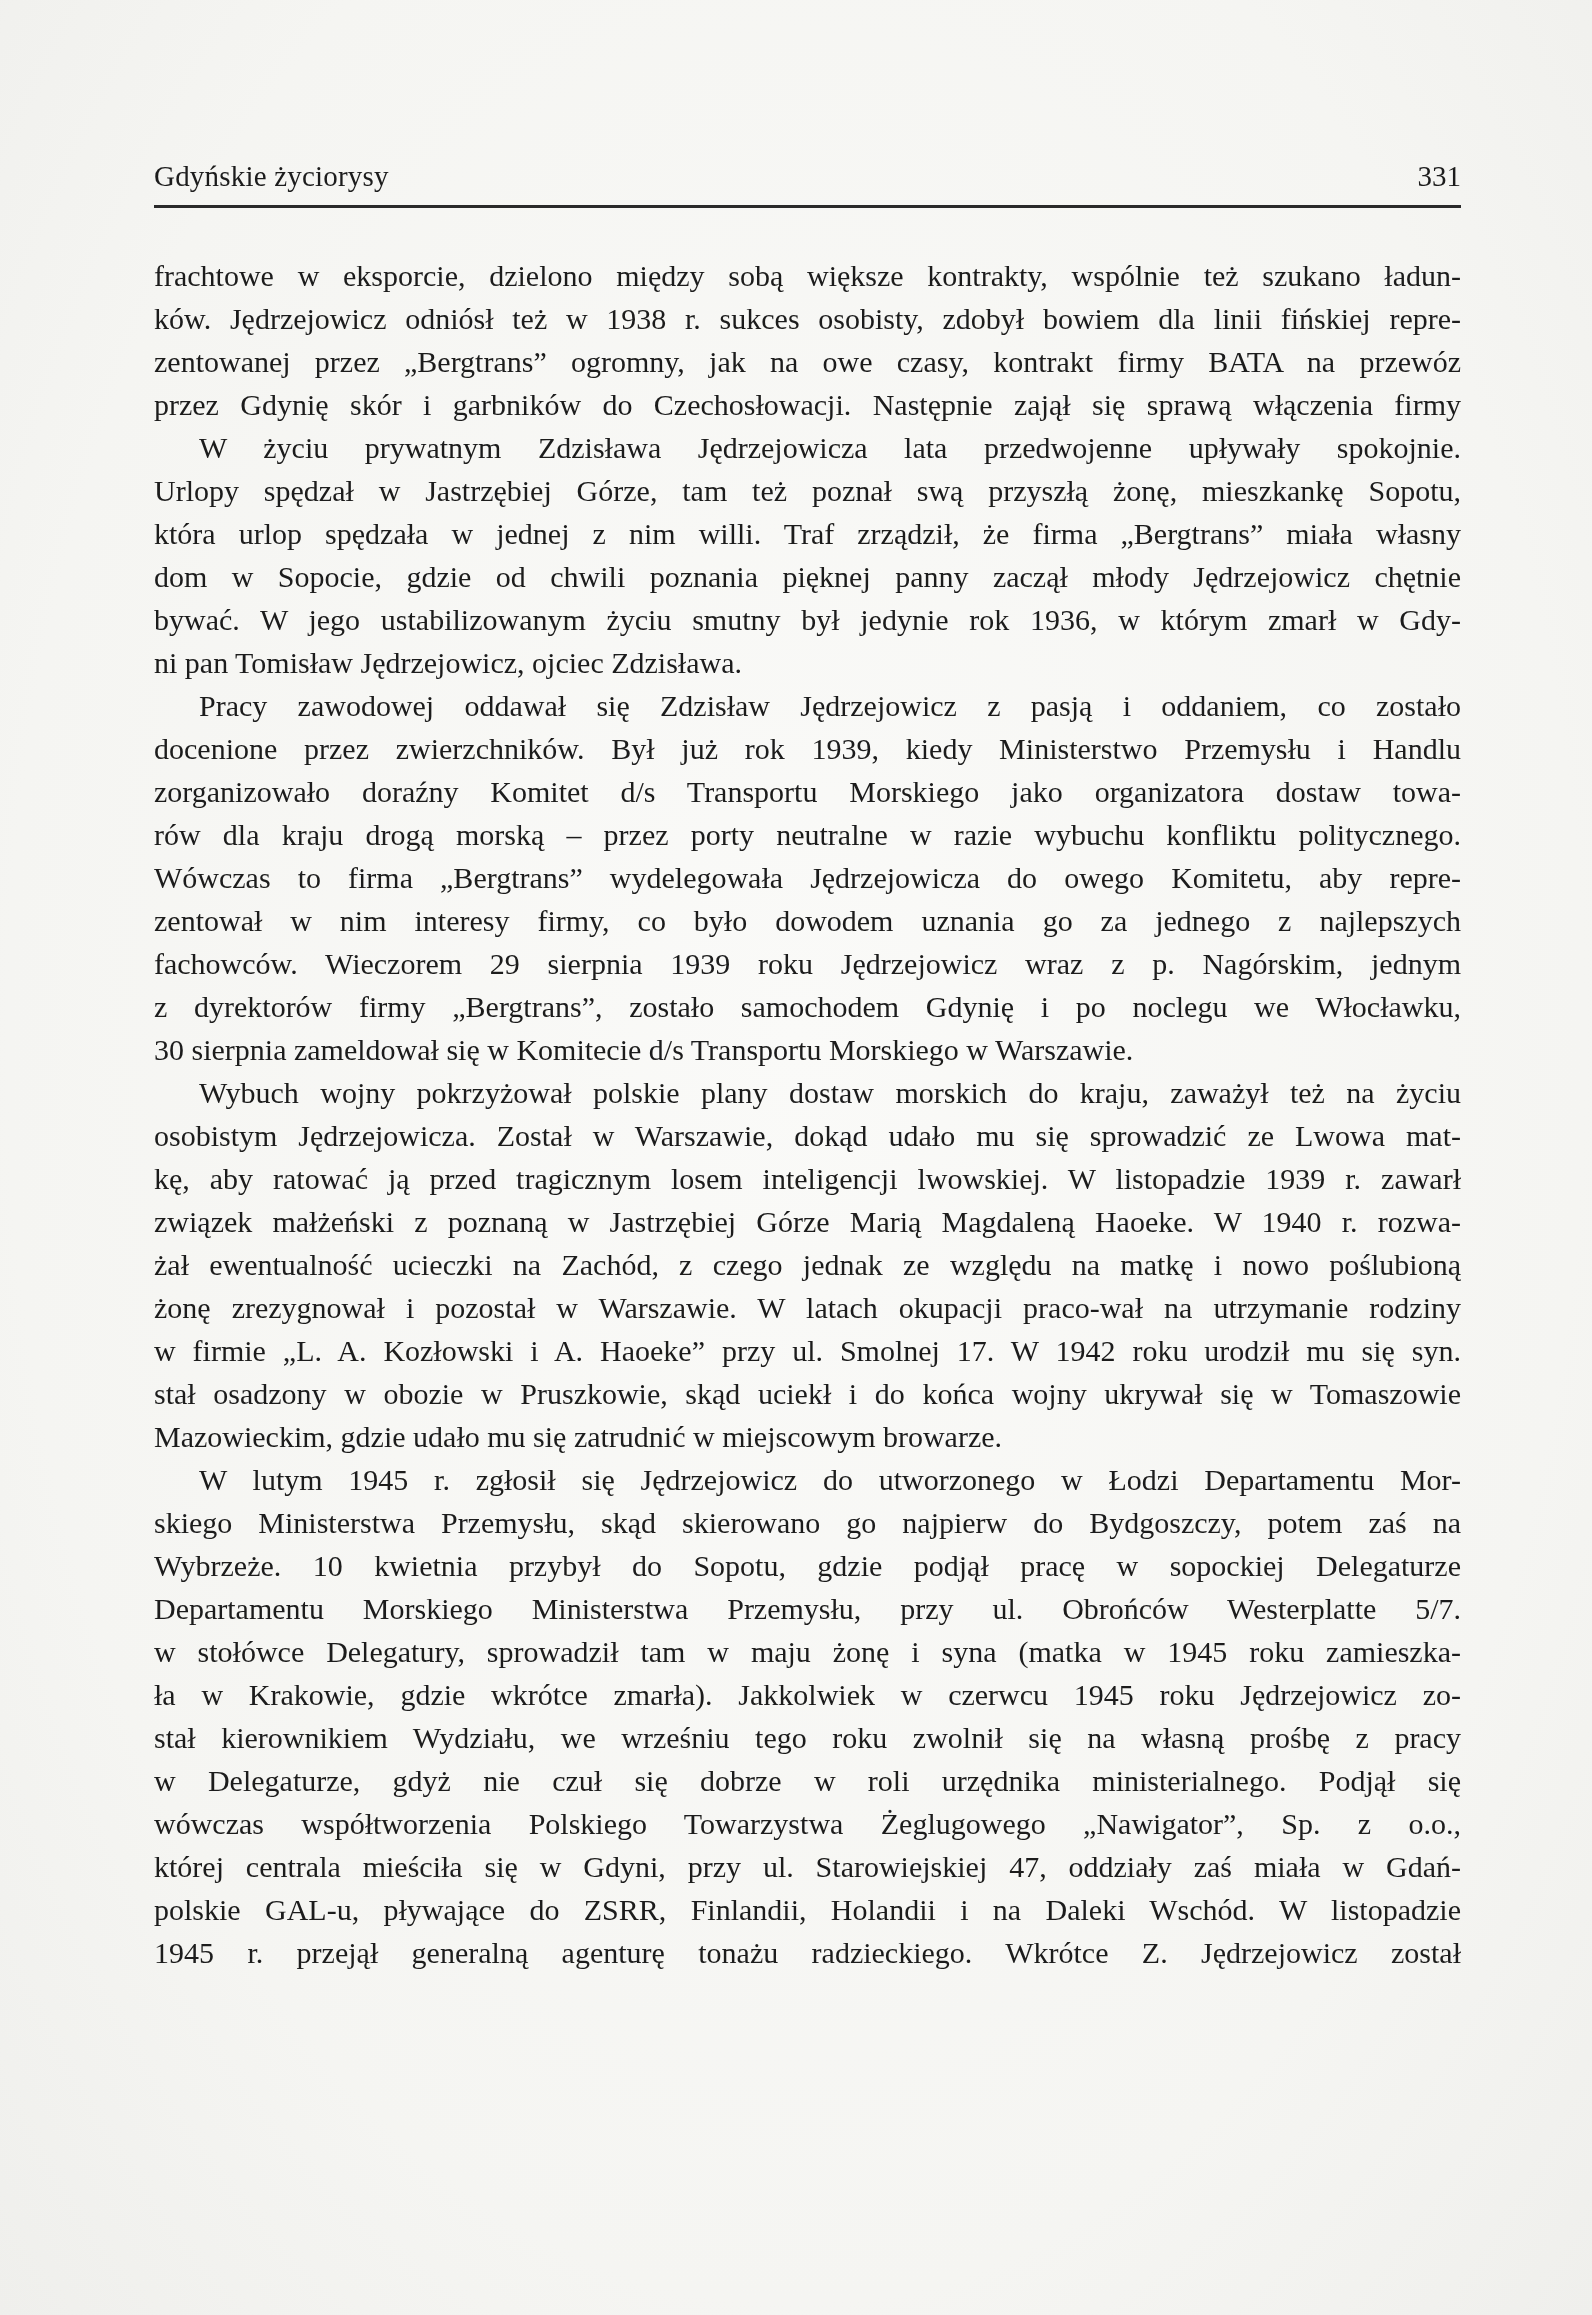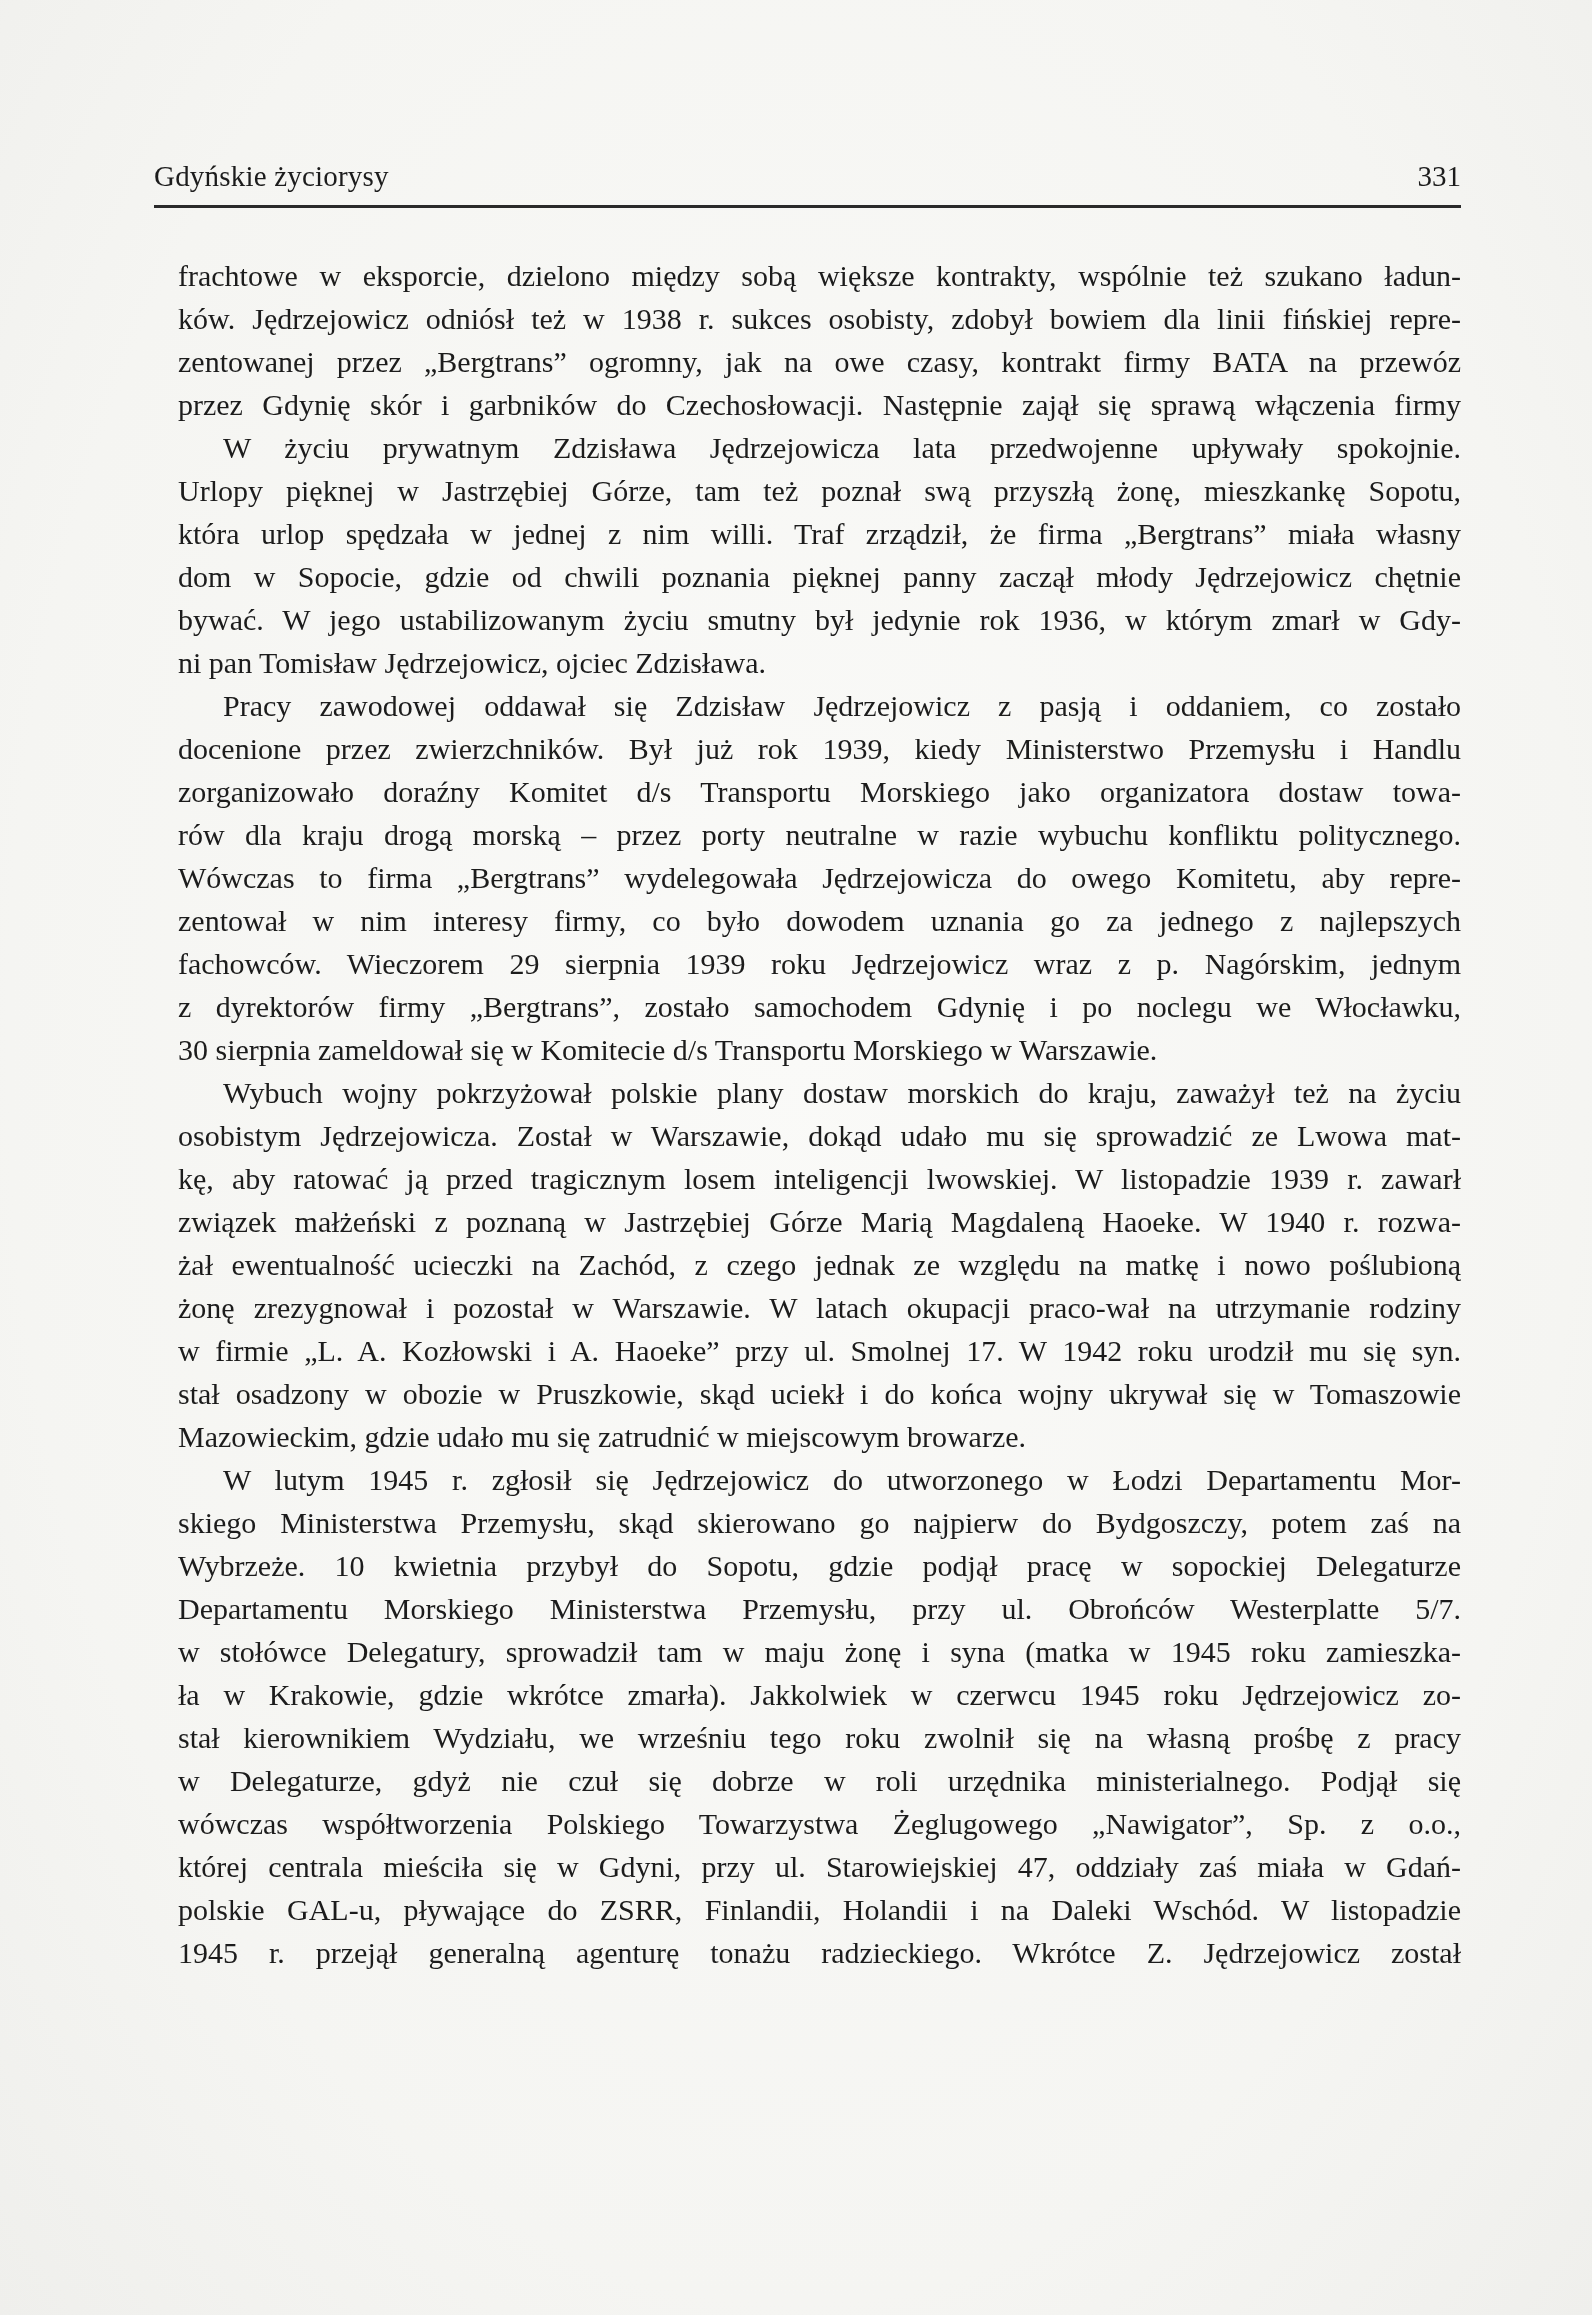--- a/index.html
+++ b/index.html
@@ -58,21 +58,20 @@
     font-size: 30px;
   }
   .line {
     display: block;
     height: 43px;
     line-height: 43px;
     white-space: nowrap;
     text-align: justify;
     text-align-last: justify;
     overflow: hidden;
-    margin-left: 24px;
   }
   .line.last {
     text-align-last: left;
   }
   .line.indent {
     padding-left: 45px;
   }
   .paragraph {
     display: block;
   }
@@ -91,21 +90,21 @@
 
   <div class="body-text" id="body-text">
       <div class="paragraph">
         <span class="line">frachtowe w eksporcie, dzielono między sobą większe kontrakty, wspólnie też szukano ładun-</span>
         <span class="line">ków. Jędrzejowicz odniósł też w 1938 r. sukces osobisty, zdobył bowiem dla linii fińskiej repre-</span>
         <span class="line">zentowanej przez „Bergtrans” ogromny, jak na owe czasy, kontrakt firmy BATA na przewóz</span>
         <span class="line">przez Gdynię skór i garbników do Czechosłowacji. Następnie zajął się sprawą włączenia firmy</span>
       </div>
       <div class="paragraph">
         <span class="line indent">W życiu prywatnym Zdzisława Jędrzejowicza lata przedwojenne upływały spokojnie.</span>
-        <span class="line">Urlopy pięknej w Jastrzębiej Górze, tam też poznał swą przyszłą żonę, mieszkankę Sopotu,</span>
+        <span class="line">Urlopy spędzał w Jastrzębiej Górze, tam też poznał swą przyszłą żonę, mieszkankę Sopotu,</span>
         <span class="line">która urlop spędzała w jednej z nim willi. Traf zrządził, że firma „Bergtrans” miała własny</span>
         <span class="line">dom w Sopocie, gdzie od chwili poznania pięknej panny zaczął młody Jędrzejowicz chętnie</span>
         <span class="line">bywać. W jego ustabilizowanym życiu smutny był jedynie rok 1936, w którym zmarł w Gdy-</span>
         <span class="line last">ni pan Tomisław Jędrzejowicz, ojciec Zdzisława.</span>
       </div>
       <div class="paragraph">
         <span class="line indent">Pracy zawodowej oddawał się Zdzisław Jędrzejowicz z pasją i oddaniem, co zostało</span>
         <span class="line">docenione przez zwierzchników. Był już rok 1939, kiedy Ministerstwo Przemysłu i Handlu</span>
         <span class="line">zorganizowało doraźny Komitet d/s Transportu Morskiego jako organizatora dostaw towa-</span>
         <span class="line">rów dla kraju drogą morską – przez porty neutralne w razie wybuchu konfliktu politycznego.</span>

